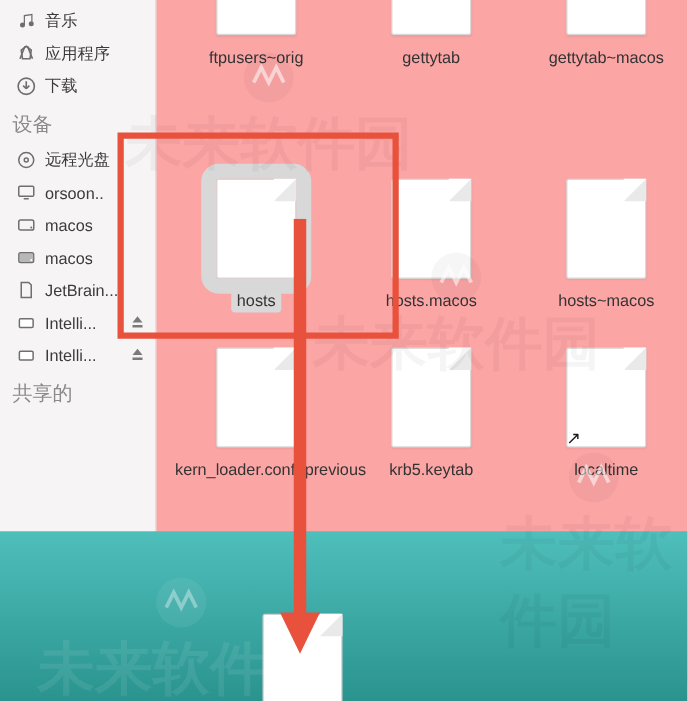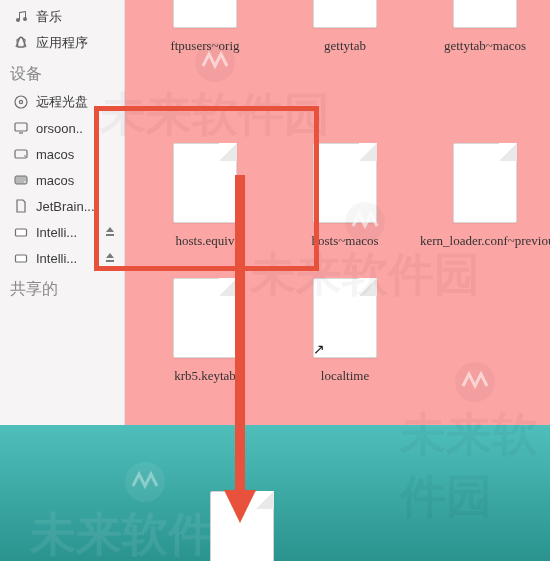--- a/index.html
+++ b/index.html
@@ -54,21 +54,20 @@
   }
   .eject {
     margin-left: auto;
     color: #7a7a7a;
   }
   .content {
     flex: 1;
     padding: 0 10px 10px 10px;
     overflow: hidden;
     position: relative;
-    font-family: Liberation Serif, serif;
   }
   .grid {
     display: grid;
     grid-template-columns: repeat(3, 140px);
     grid-auto-rows: 135px;
     justify-content: start;
   }
   .file {
     display: flex;
     flex-direction: column;
@@ -194,20 +193,29 @@
     </div>
     <div class="sidebar-item">
       <span class="sidebar-icon">
         <svg width="16" height="16" viewBox="0 0 16 16">
             <path fill="none" stroke="#6f6f6f" stroke-width="1.3" d="M8 2l4 3-1 7H5L4 5z"></path>
             <path fill="none" stroke="#6f6f6f" stroke-width="1.3" d="M3 12l4-10M13 12L9 2"></path>
           </svg>
       </span>
       <span class="label">应用程序</span>
     </div>
+    <div class="sidebar-item">
+      <span class="sidebar-icon">
+        <svg width="16" height="16" viewBox="0 0 16 16">
+            <circle cx="8" cy="8" r="6.5" fill="none" stroke="#6f6f6f" stroke-width="1.3"></circle>
+            <path d="M8 4v6m0 0l-2.5-2.5M8 10l2.5-2.5" fill="none" stroke="#6f6f6f" stroke-width="1.3"></path>
+          </svg>
+      </span>
+      <span class="label">下载</span>
+    </div>
 
     <div class="section-header">设备</div>
 
     <div class="sidebar-item">
       <span class="sidebar-icon">
         <svg width="16" height="16" viewBox="0 0 16 16">
             <circle cx="8" cy="8" r="6" fill="none" stroke="#6f6f6f" stroke-width="1.2"></circle>
             <circle cx="8" cy="8" r="1.6" fill="none" stroke="#6f6f6f" stroke-width="1.2"></circle>
           </svg>
       </span>
@@ -287,23 +295,27 @@
       </div>
       <div class="file">
         <div class="file-icon" style="margin-top:-30px;height:50px"></div>
         <div class="file-label">gettytab</div>
       </div>
       <div class="file">
         <div class="file-icon" style="margin-top:-30px;height:50px"></div>
         <div class="file-label">gettytab~macos</div>
       </div>
 
-      <div class="file">
-        <div class="file-icon"></div>
-        <div class="file-label">hosts.equiv</div>
+      <div class="file selected">
+        <div class="file-icon"></div>
+        <div class="file-label">hosts</div>
+      </div>
+      <div class="file">
+        <div class="file-icon"></div>
+        <div class="file-label">hosts.macos</div>
       </div>
       <div class="file">
         <div class="file-icon"></div>
         <div class="file-label">hosts~macos</div>
       </div>
 
       <div class="file">
         <div class="file-icon"></div>
         <div class="file-label">kern_loader.conf~previous</div>
       </div>

